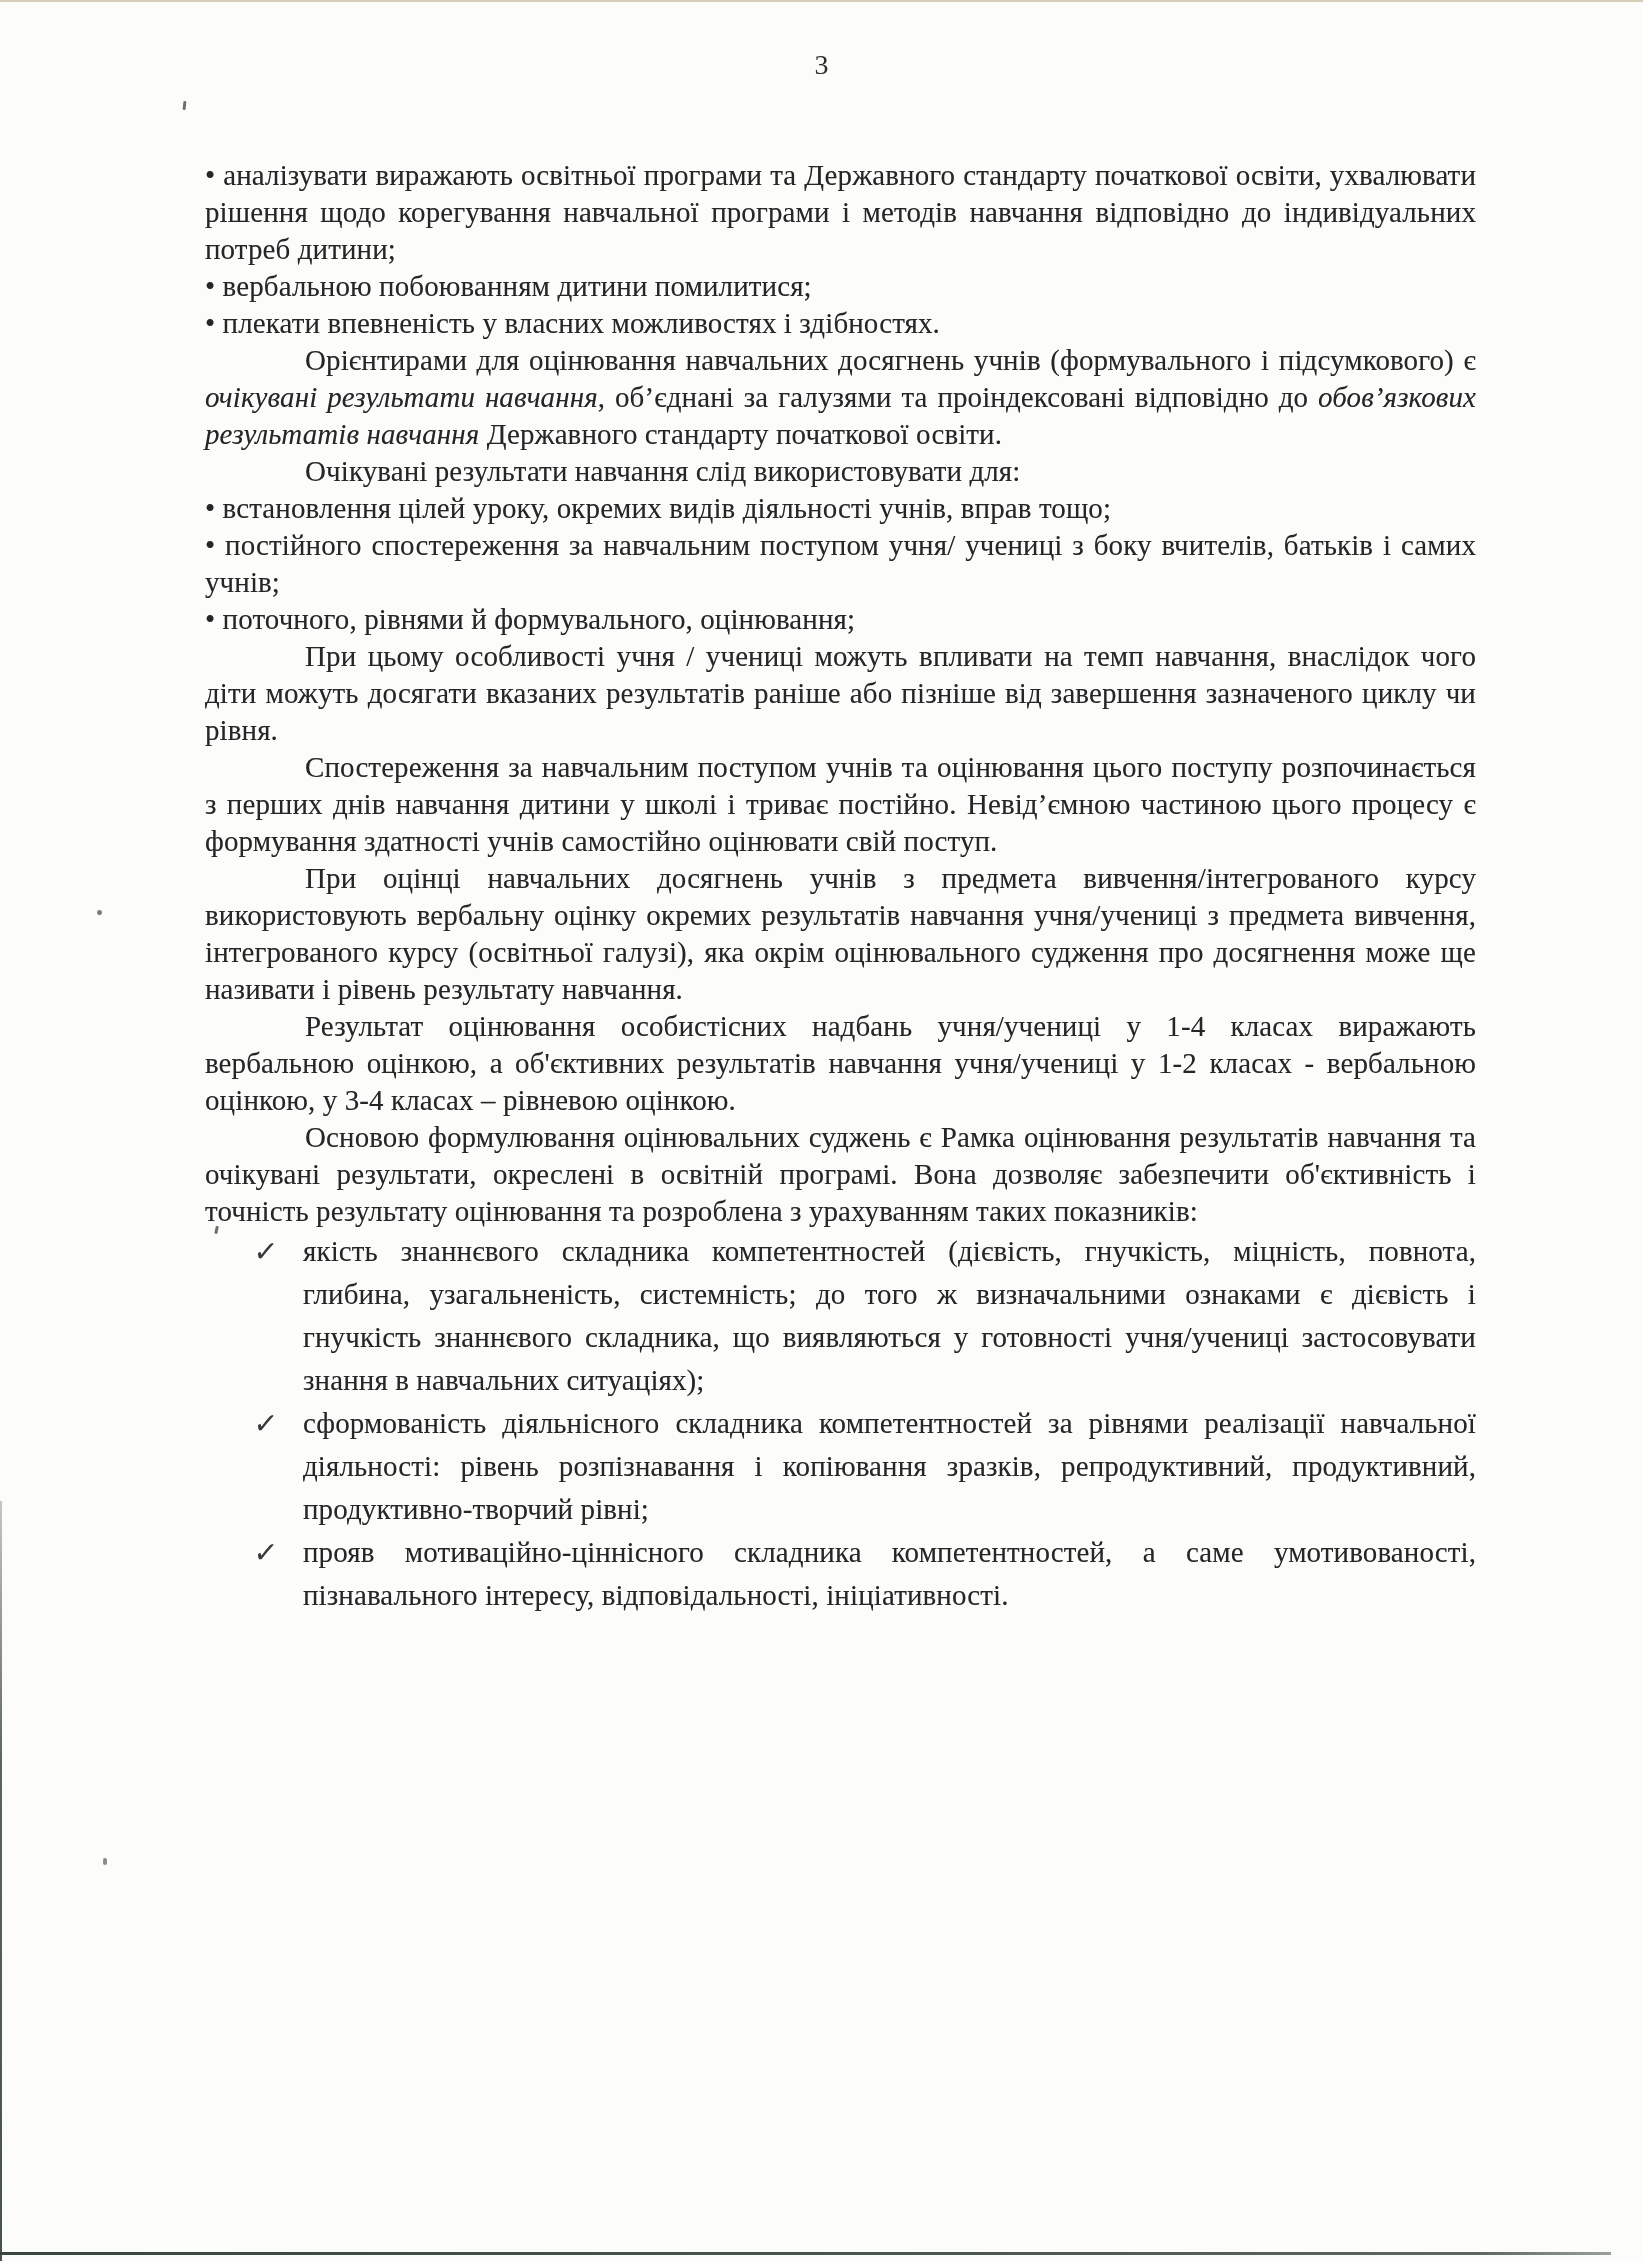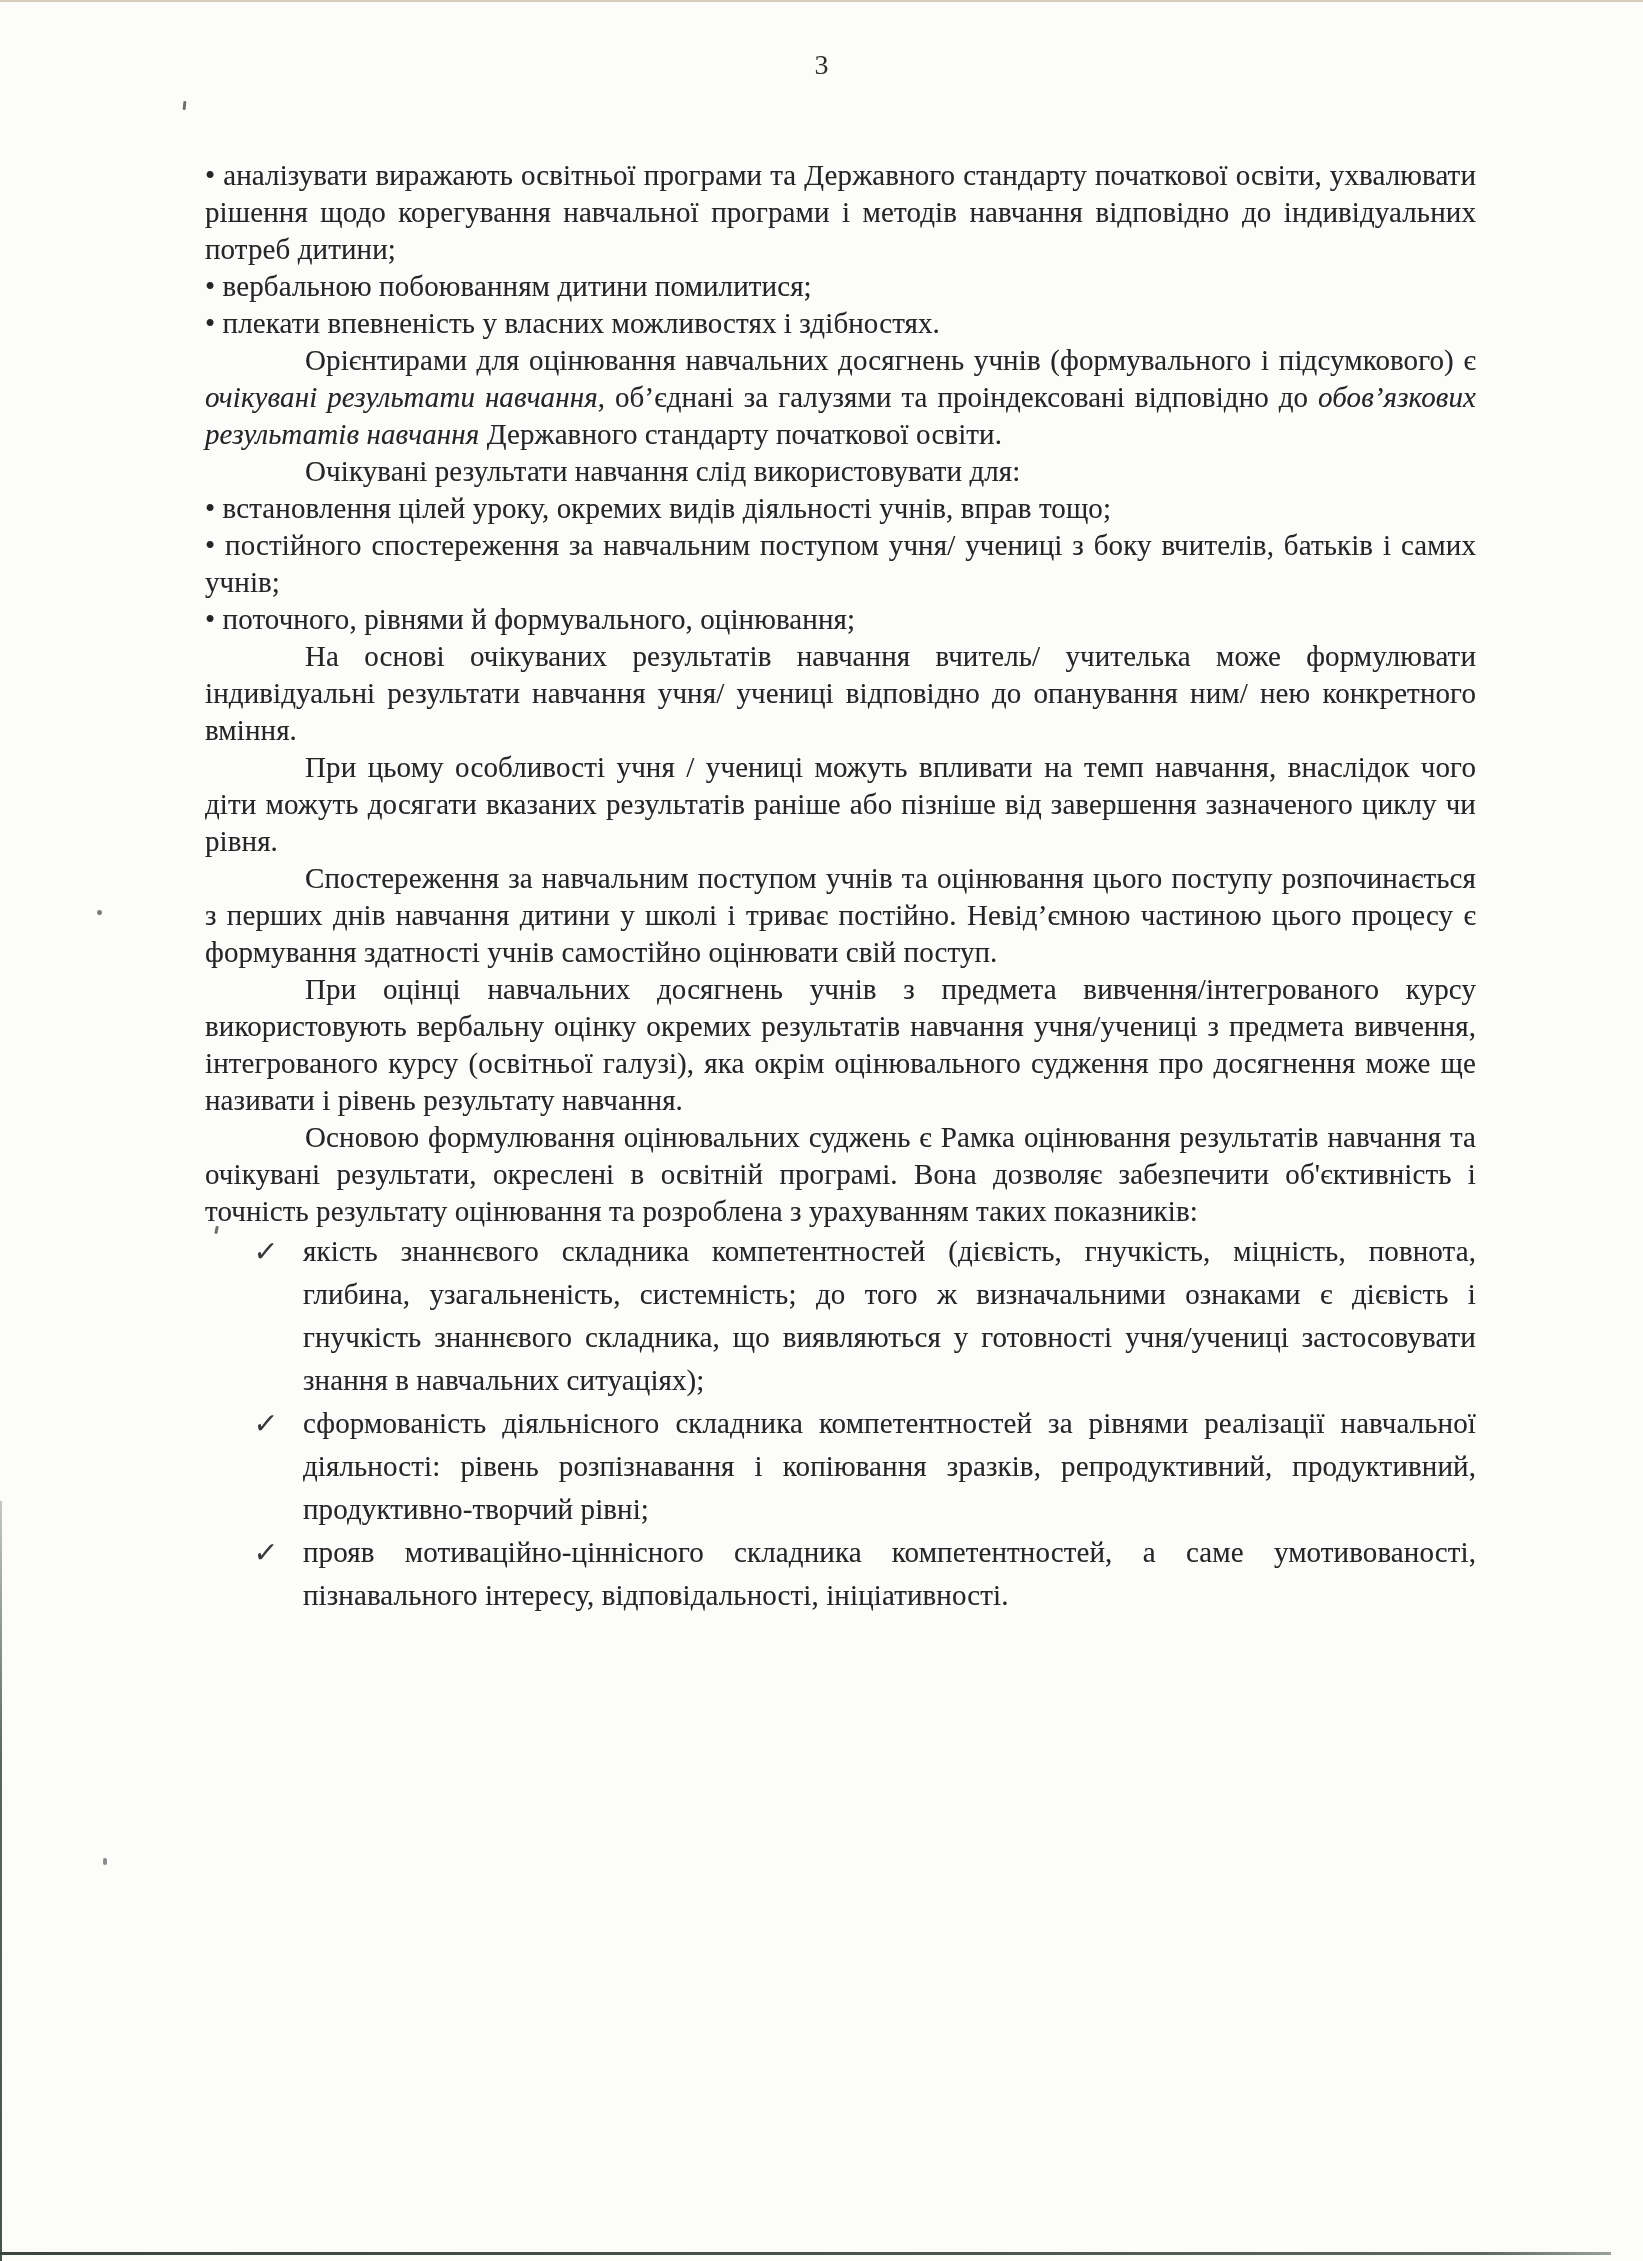--- a/index.html
+++ b/index.html
@@ -80,24 +80,24 @@
   <div class="page-number">3</div>
   <div class="content" id="doc-content">
       <p class="bullet"><span>• аналізувати виражають освітньої програми та Державного стандарту початкової освіти, ухвалювати рішення щодо корегування навчальної програми і методів навчання відповідно до індивідуальних потреб дитини;</span></p>
       <p class="bullet"><span>• вербальною побоюванням дитини помилитися;</span></p>
       <p class="bullet"><span>• плекати впевненість у власних можливостях і здібностях.</span></p>
       <p class="para"><span>Орієнтирами для оцінювання навчальних досягнень учнів (формувального і підсумкового) є </span><em>очікувані результати навчання</em><span>, об’єднані за галузями та проіндексовані відповідно до </span><em>обов’язкових результатів навчання</em><span> Державного стандарту початкової освіти.</span></p>
       <p class="para"><span>Очікувані результати навчання слід використовувати для:</span></p>
       <p class="bullet"><span>• встановлення цілей уроку, окремих видів діяльності учнів, вправ тощо;</span></p>
       <p class="bullet"><span>• постійного спостереження за навчальним поступом учня/ учениці з боку вчителів, батьків і самих учнів;</span></p>
       <p class="bullet"><span>• поточного, рівнями й формувального, оцінювання;</span></p>
-      <p class="para"><span>На основі очікуваних результатів навчання вчитель/ учителька може формулювати індивідуальні результати навчання учня/ учениці відповідно до опанування ним/ нею конкретного вміння.</span></p>
       <p class="para"><span>При цьому особливості учня / учениці можуть впливати на темп навчання, внаслідок чого діти можуть досягати вказаних результатів раніше або пізніше від завершення зазначеного циклу чи рівня.</span></p>
       <p class="para"><span>Спостереження за навчальним поступом учнів та оцінювання цього поступу розпочинається з перших днів навчання дитини у школі і триває постійно. Невід’ємною частиною цього процесу є формування здатності учнів самостійно оцінювати свій поступ.</span></p>
       <p class="para"><span>При оцінці навчальних досягнень учнів з предмета вивчення/інтегрованого курсу використовують вербальну оцінку окремих результатів навчання учня/учениці з предмета вивчення, інтегрованого курсу (освітньої галузі), яка окрім оцінювального судження про досягнення може ще називати і рівень результату навчання.</span></p>
+      <p class="para"><span>Результат оцінювання особистісних надбань учня/учениці у 1-4 класах виражають вербальною оцінкою, а об'єктивних результатів навчання учня/учениці у 1-2 класах - вербальною оцінкою, у 3-4 класах – рівневою оцінкою.</span></p>
       <p class="para"><span>Основою формулювання оцінювальних суджень є Рамка оцінювання результатів навчання та очікувані результати, окреслені в освітній програмі. Вона дозволяє забезпечити об'єктивність і точність результату оцінювання та розроблена з урахуванням таких показників:</span></p>
       <div class="check-item">
         <span class="check-marker">✓</span>
         <p><span>якість знаннєвого складника компетентностей (дієвість, гнучкість, міцність, повнота, глибина, узагальненість, системність; до того ж визначальними ознаками є дієвість і гнучкість знаннєвого складника, що виявляються у готовності учня/учениці застосовувати знання в навчальних ситуаціях);</span></p>
       </div>
       <div class="check-item">
         <span class="check-marker">✓</span>
         <p><span>сформованість діяльнісного складника компетентностей за рівнями реалізації навчальної діяльності: рівень розпізнавання і копіювання зразків, репродуктивний, продуктивний, продуктивно-творчий рівні;</span></p>
       </div>
       <div class="check-item">

